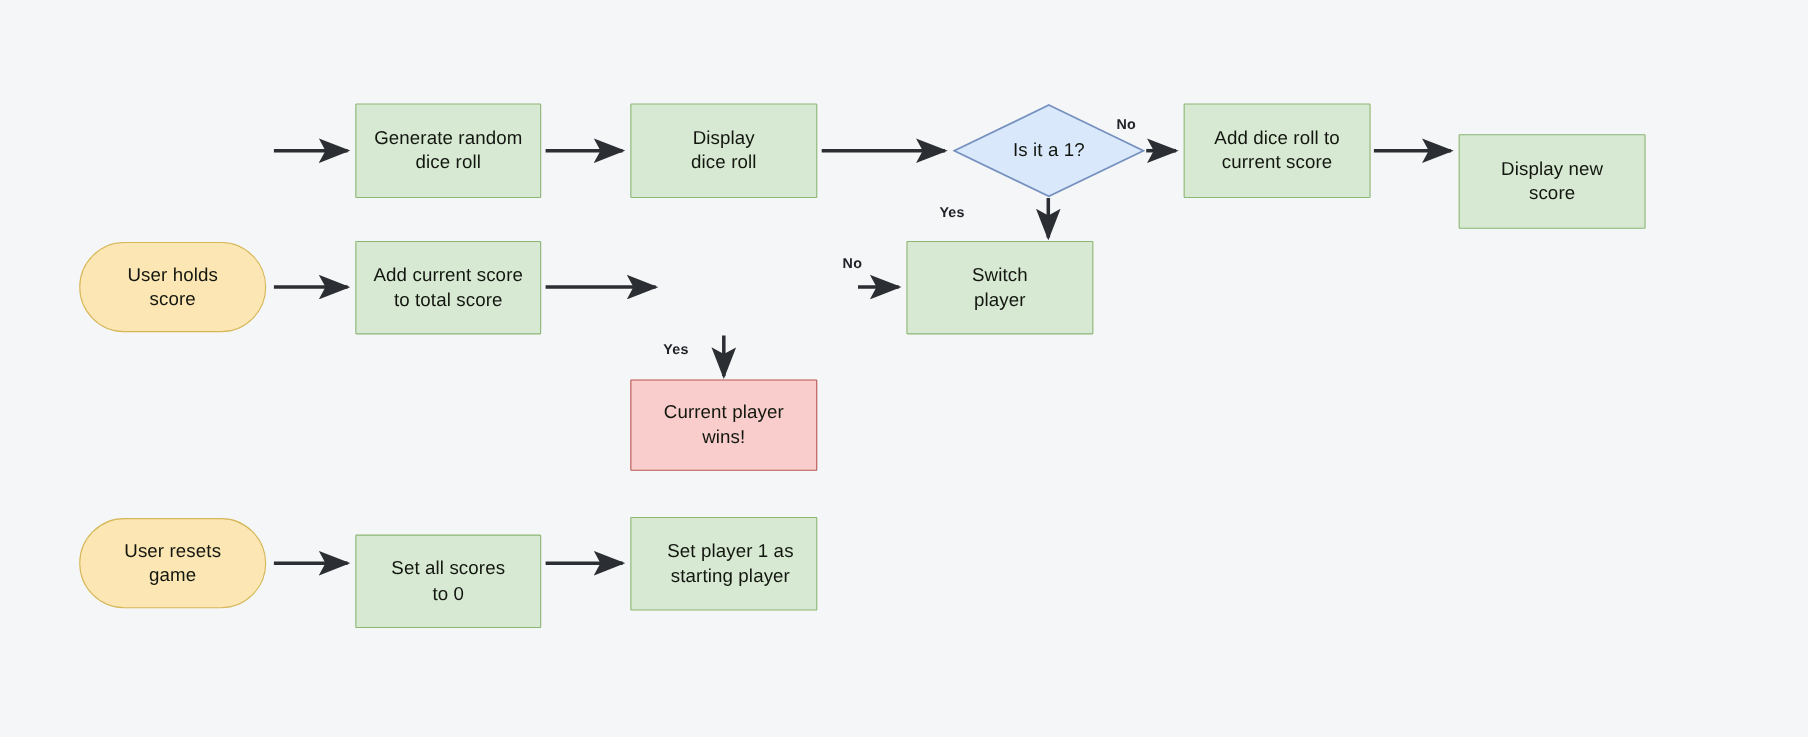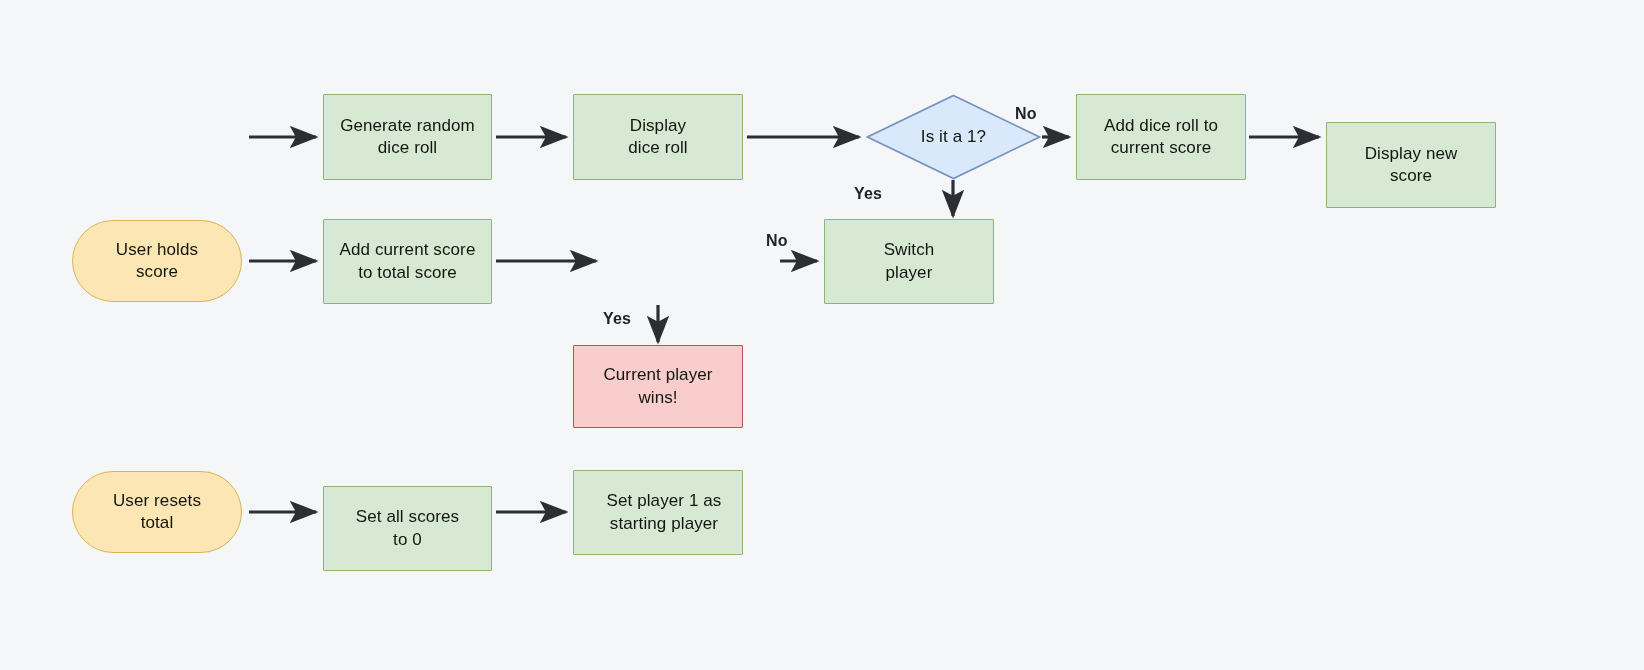--- a/index.html
+++ b/index.html
@@ -66,21 +66,21 @@
     width: 100%;
     height: 100%;
   }
   .n-decision .node-label {
     position: relative;
     z-index: 2;
   }
   .edge-label {
     position: absolute;
     font-family: "Liberation Sans", sans-serif;
-    font-size: 16px;
+    font-size: 13px;
     font-weight: bold;
     color: #20242a;
     letter-spacing: 0.2px;
     white-space: nowrap;
   }
 </style>
 </head>
 <body>
 
 <div id="canvas">
@@ -152,21 +152,21 @@
 player</span>
   </div>
 
   <div class="node n-result" style="left:573px; top:345px; width:170px; height:83px;">
     <span class="node-label">Current player
 wins!</span>
   </div>
 
   <div class="node n-terminal" style="left:72px; top:471px; width:170px; height:82px;">
     <span class="node-label">User resets
-total</span>
+game</span>
   </div>
 
   <div class="node n-process" style="left:323px; top:486px; width:169px; height:85px;">
     <span class="node-label">Set all scores
 to 0</span>
   </div>
 
   <div class="node n-process" style="left:573px; top:470px; width:170px; height:85px;padding-left:12px;">
     <span class="node-label">Set player 1 as
 starting player</span>

